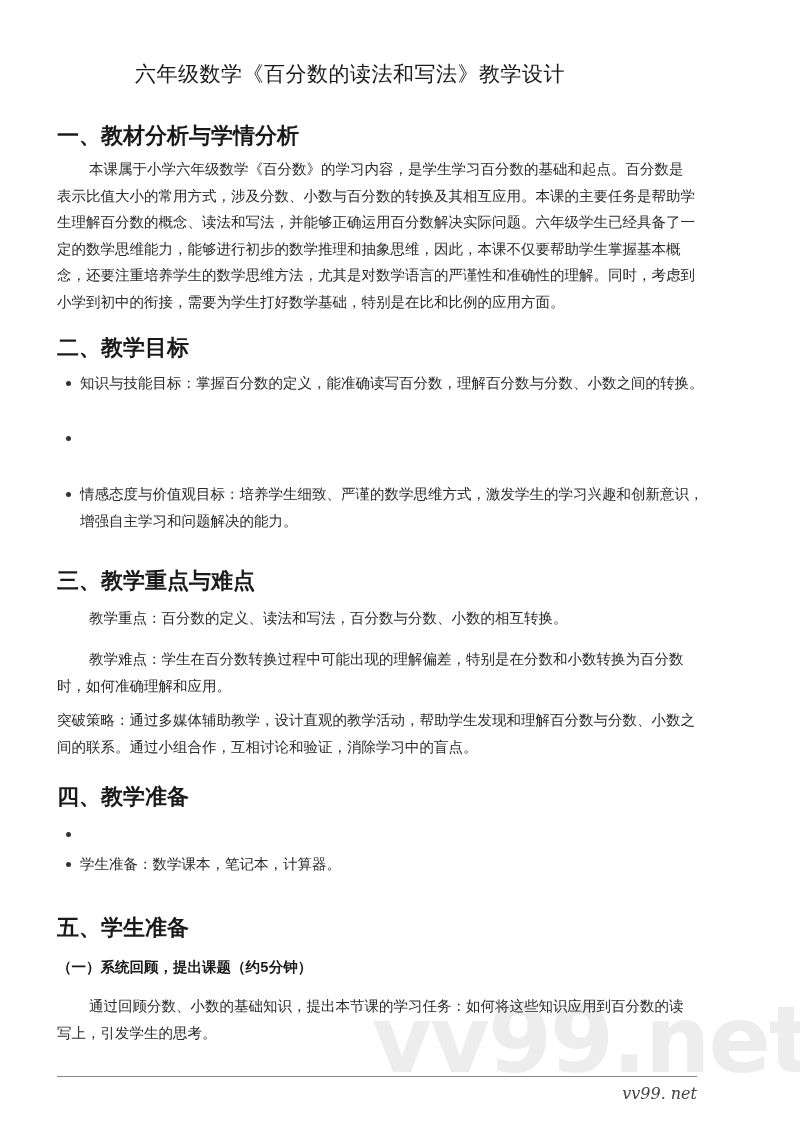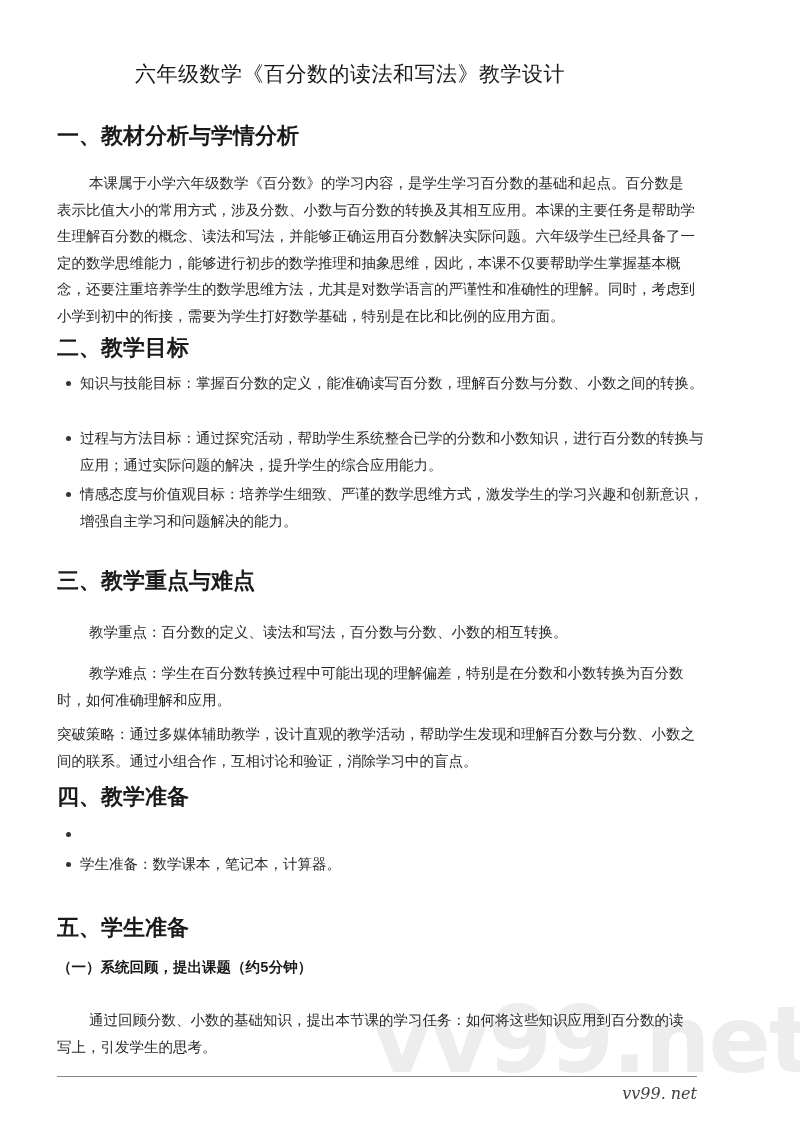--- a/index.html
+++ b/index.html
@@ -5,21 +5,21 @@
   html, body { margin: 0; padding: 0; background: #ffffff; }
   body { width: 800px; height: 1130px; position: relative; overflow: hidden;
          font-family: "DejaVu Serif", "Liberation Serif", serif; color: #222; }
   .page { position: absolute; left: 0; top: 0; width: 800px; height: 1130px; }
   .title { position: absolute; top: 60px; left: 0; width: 700px; text-align: center;
            font-family: "DejaVu Sans", "Liberation Sans", sans-serif; font-size: 21px; color: #1a1a1a; letter-spacing: 0.5px; }
   .h2 { position: absolute; left: 57px; font-family: "DejaVu Sans", "Liberation Sans", sans-serif;
         font-size: 22px; font-weight: bold; color: #1a1a1a; }
   .h3 { position: absolute; left: 57px; font-family: Liberation Mono, monospace;
         font-size: 14.5px; font-weight: bold; color: #1a1a1a; }
-  .para { position: absolute; left: 57px; width: 640px; font-size: 14.5px; line-height: 26.5px; color: #2a2a2a; margin-top: 14px; }
+  .para { position: absolute; left: 57px; width: 640px; font-size: 14.5px; line-height: 26.5px; color: #2a2a2a; }
   .para.indent { text-indent: 32px; }
   .bullet { position: absolute; left: 66px; width: 630px; padding-left: 14px; font-size: 14.5px; line-height: 26.5px; color: #2a2a2a; }
   .bullet .dot { position: absolute; left: 0; top: 11px; width: 5px; height: 5px; border-radius: 50%; background: #333; }
   .watermark { position: absolute; left: 372px; top: 995px; font-family: "DejaVu Sans", "Liberation Sans", sans-serif;
                font-size: 92px; font-weight: bold; color: #ededed; letter-spacing: -2px; line-height: 1; z-index: 0; }
   .content { position: relative; z-index: 1; }
   .footer-rule { position: absolute; left: 57px; top: 1076px; width: 640px; height: 1px; background: #888; }
   .footer-text { position: absolute; left: 580px; top: 1084px; width: 117px; text-align: right;
                  font-family: "DejaVu Serif", "Liberation Serif", serif; font-style: italic; font-size: 16px; color: #444; }
 </style>
@@ -36,21 +36,20 @@
     <div class="h2" style="top:121px;">一、教材分析与学情分析</div>
     <div class="para indent" style="top:156px;">本课属于小学六年级数学《百分数》的学习内容，是学生学习百分数的基础和起点。百分数是表示比值大小的常用方式，涉及分数、小数与百分数的转换及其相互应用。本课的主要任务是帮助学生理解百分数的概念、读法和写法，并能够正确运用百分数解决实际问题。六年级学生已经具备了一定的数学思维能力，能够进行初步的数学推理和抽象思维，因此，本课不仅要帮助学生掌握基本概念，还要注重培养学生的数学思维方法，尤其是对数学语言的严谨性和准确性的理解。同时，考虑到小学到初中的衔接，需要为学生打好数学基础，特别是在比和比例的应用方面。</div>
 
     <div class="h2" style="top:333px;">二、教学目标</div>
     <div class="bullet" style="top:370px;">
       <span class="dot"></span>
       <span>知识与技能目标：掌握百分数的定义，能准确读写百分数，理解百分数与分数、小数之间的转换。</span>
     </div>
     <div class="bullet" style="top:425px;">
       <span class="dot"></span>
-      <span>过程与方法目标：通过探究活动，帮助学生系统整合已学的分数和小数知识，进行百分数的转换与应用；通过实际问题的解决，提升学生的综合应用能力。</span>
     </div>
     <div class="bullet" style="top:481px;">
       <span class="dot"></span>
       <span>情感态度与价值观目标：培养学生细致、严谨的数学思维方式，激发学生的学习兴趣和创新意识，增强自主学习和问题解决的能力。</span>
     </div>
 
     <div class="h2" style="top:566px;">三、教学重点与难点</div>
     <div class="para indent" style="top:605px;">教学重点：百分数的定义、读法和写法，百分数与分数、小数的相互转换。</div>
     <div class="para indent" style="top:646px;">教学难点：学生在百分数转换过程中可能出现的理解偏差，特别是在分数和小数转换为百分数时，如何准确理解和应用。</div>
     <div class="para" style="top:707px;">突破策略：通过多媒体辅助教学，设计直观的教学活动，帮助学生发现和理解百分数与分数、小数之间的联系。通过小组合作，互相讨论和验证，消除学习中的盲点。</div>

